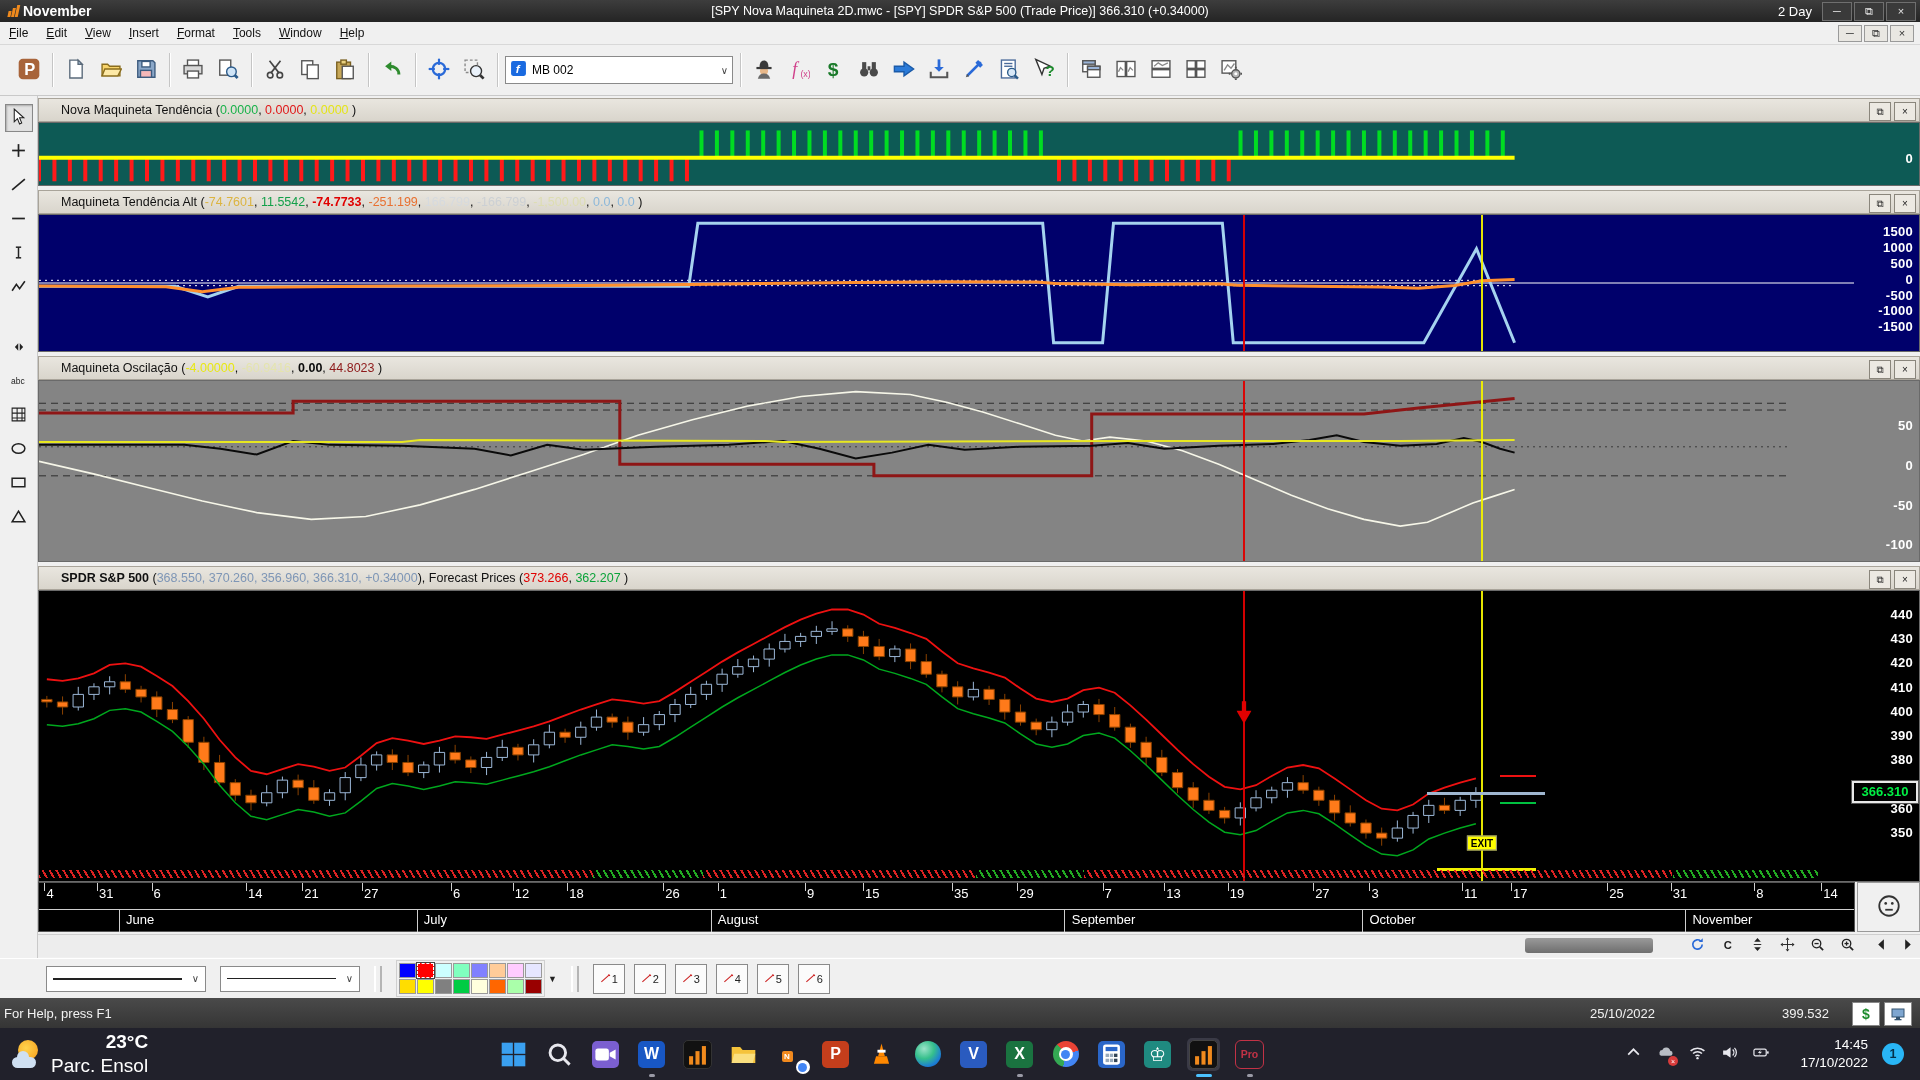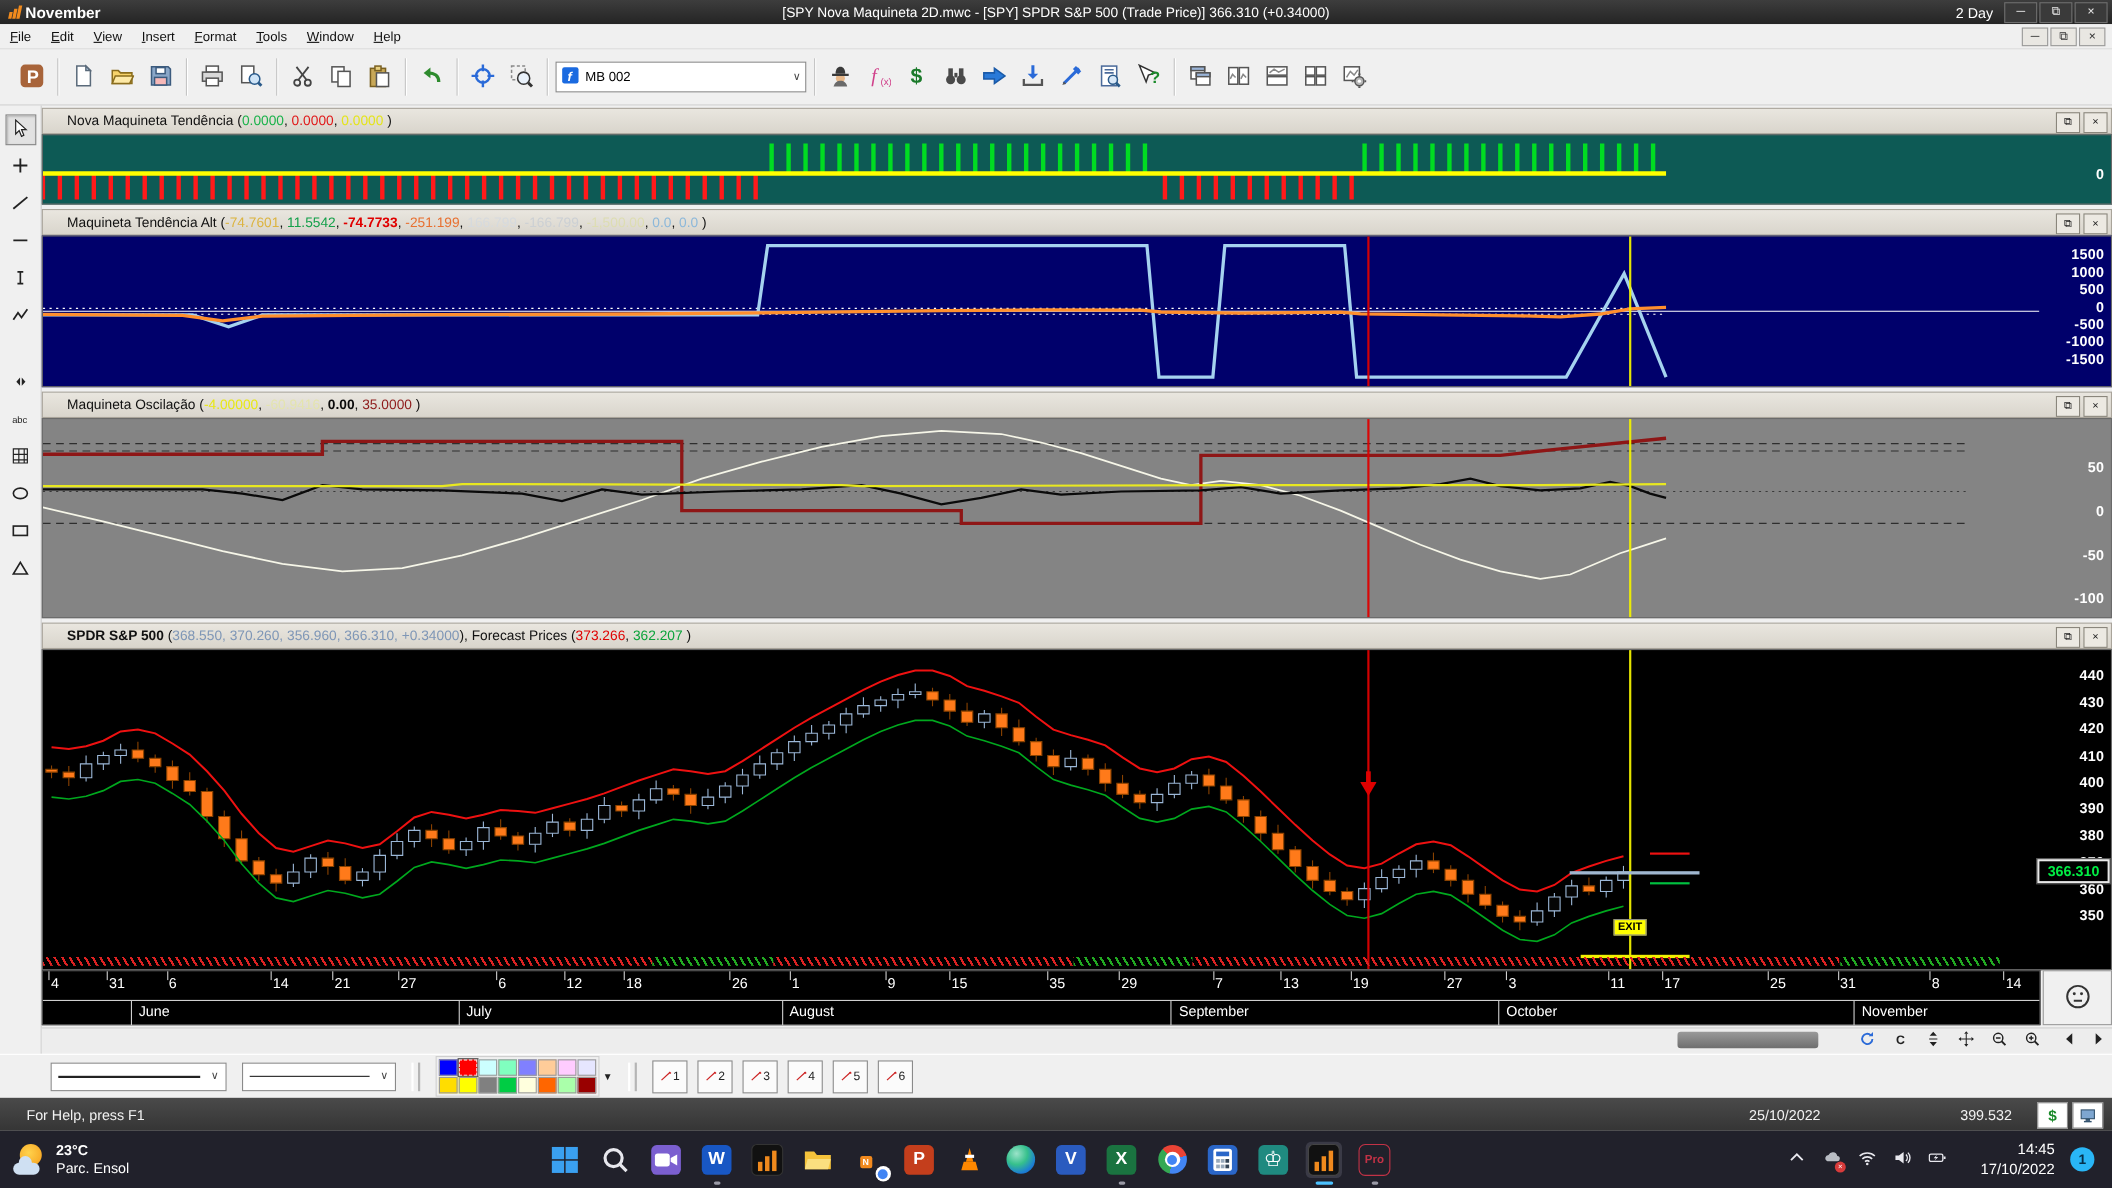--- a/index.html
+++ b/index.html
@@ -95,35 +95,35 @@
   .swatch{border:1px solid #9a9a9a;box-sizing:border-box;}
   .swatch.sel{border:1.5px dashed #fff;outline:1px solid #444;}
   .pal-arrow{font-size:9px;color:#222;margin-left:3px;}
   .numbtn{width:30px;height:28px;background:#fbfbfb;border:1px solid #8a8a8a;display:flex;
     align-items:center;justify-content:center;gap:1px;font-size:11px;color:#222;}
   .numbtn svg{width:11px;height:11px;}
   .grip{width:4px;height:26px;border-left:2px solid #fff;border-right:2px solid #b5b5b5;}
   
   .statusbar{position:absolute;left:0;top:998px;width:100%;height:30px;
     background:linear-gradient(#4a4a4a,#353535);color:#f2f2f2;display:flex;align-items:center;font-size:13px;}
-  .statusbar .help{padding-left:24px;}
+  .statusbar .help{padding-left:4px;}
   .statusbar .sdate{position:absolute;left:1590px;}
   .statusbar .sval{position:absolute;left:1782px;}
   .sicon{position:absolute;width:26px;height:22px;background:#fff;border:1px solid #888;
     display:flex;align-items:center;justify-content:center;top:4px;}
   
   .taskbar{position:absolute;left:0;top:1028px;width:100%;height:52px;background:#21212b;
     display:flex;align-items:center;color:#fff;}
   .weather{display:flex;align-items:center;gap:9px;padding-left:12px;width:230px;}
   .wicon{position:relative;width:30px;height:28px;}
   .wsun{position:absolute;left:6px;top:0;width:20px;height:20px;border-radius:50%;
     background:radial-gradient(circle at 40% 40%,#ffd34d,#f59c1a);}
   .wcloud{position:absolute;left:0;bottom:0;width:24px;height:11px;border-radius:8px;background:#cfe0f2;}
   .wcloud:before{content:"";position:absolute;left:5px;top:-6px;width:12px;height:12px;border-radius:50%;background:#cfe0f2;}
-  .wtext{line-height:1.25;font-size:13px;}
+  .wtext{line-height:1.25;font-size:19px;text-align:right;}
   .wtext .temp{font-weight:bold;}
   .centericons{position:absolute;left:497px;display:flex;gap:13px;align-items:center;}
   .app{position:relative;width:33px;height:33px;display:flex;align-items:center;justify-content:center;border-radius:5px;}
   .app.activebg{background:#3a3a46;}
   .app .sq{width:27px;height:27px;border-radius:5px;display:flex;align-items:center;justify-content:center;
     color:#fff;font-weight:bold;font-size:16px;}
   .app svg{width:27px;height:27px;}
   .rundot{position:absolute;bottom:-6px;left:50%;transform:translateX(-50%);width:6px;height:3px;border-radius:2px;background:#9a9aa6;}
   .runbar{position:absolute;bottom:-6px;left:50%;transform:translateX(-50%);width:16px;height:3px;border-radius:2px;background:#4cc2ff;}
   .chromeball{position:relative;width:26px;height:26px;border-radius:50%;
@@ -633,21 +633,21 @@
       </div>
       <div class="panel-h" style="top: 260px;">
         <span style="color:#111;white-space:pre">Maquineta Oscilação </span>
         <span style="color:#111;white-space:pre">(</span>
         <span style="color:#e8e814;white-space:pre">-4.00000</span>
         <span style="color:#111;white-space:pre">, </span>
         <span style="color:#e4e4ae;white-space:pre">-60.9416</span>
         <span style="color:#111;white-space:pre">, </span>
         <span style="color:#0a0a0a;font-weight:bold;white-space:pre">0.00</span>
         <span style="color:#111;white-space:pre">, </span>
-        <span style="color:#8e1a1a;white-space:pre">35.0000</span>
+        <span style="color:#8e1a1a;white-space:pre">44.8023</span>
         <span style="color:#111;white-space:pre"> )</span>
         <span class="hbtns">
           <span class="hbtn">⧉</span>
           <span class="hbtn">×</span>
         </span>
       </div>
       <div class="panel-b" style="top: 284px; height: 182px; background: rgb(132, 132, 132);">
         <div class="plot">
           <svg viewBox="0 0 1000 1000" preserveAspectRatio="none">
             <line x1="0" y1="123.65591397849462" x2="964" y2="123.65591397849462" stroke="#2e2e2e" stroke-width="1" stroke-dasharray="7 5" vector-effect="non-scaling-stroke"></line>

